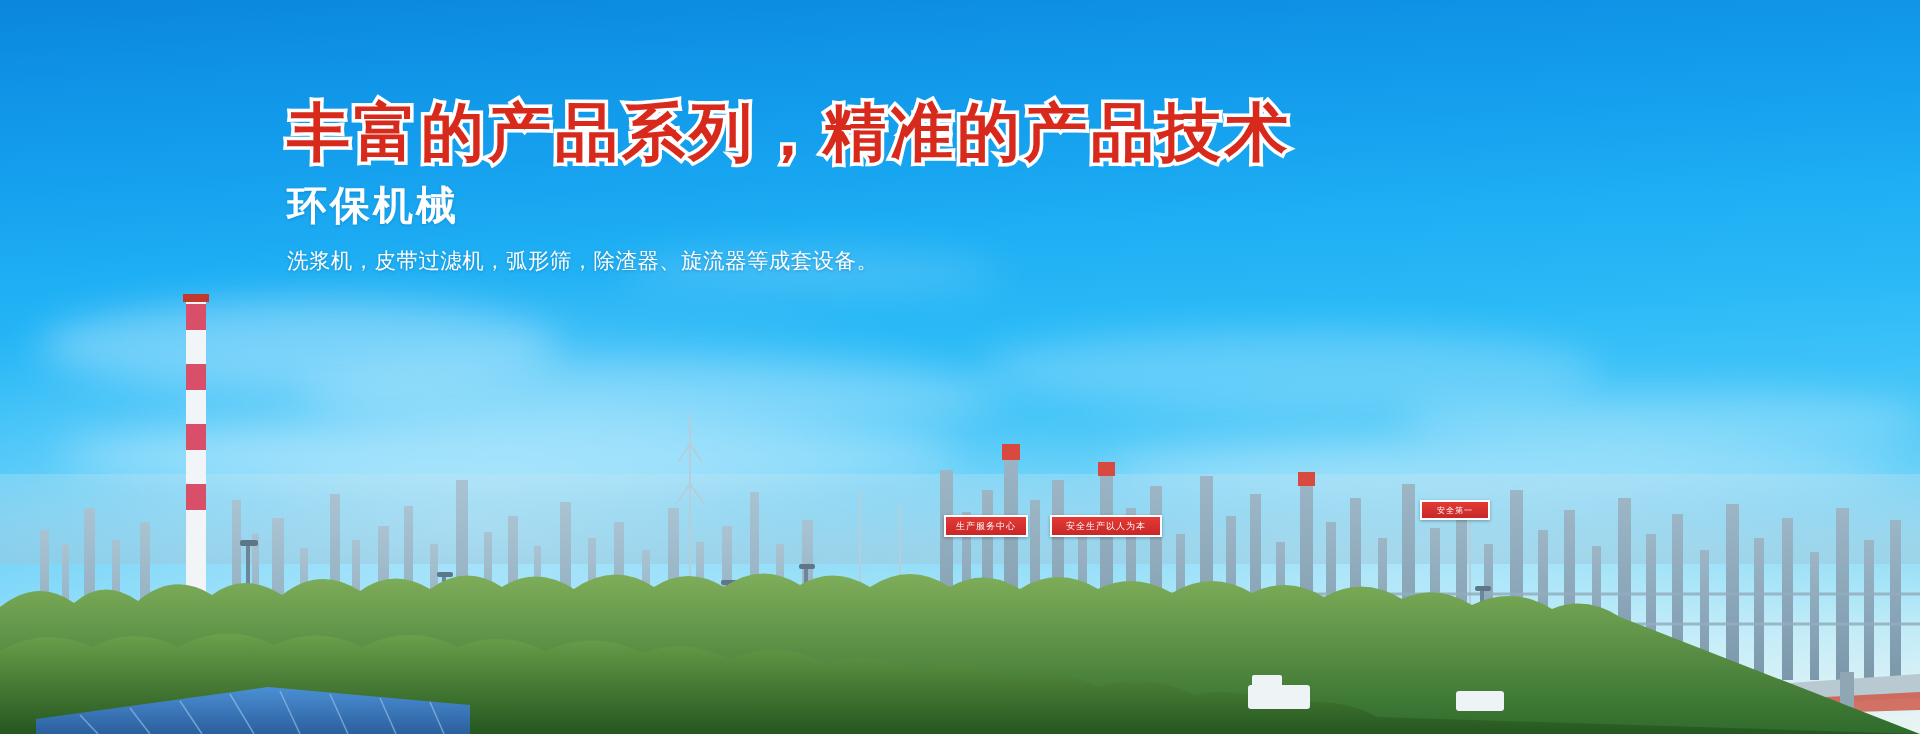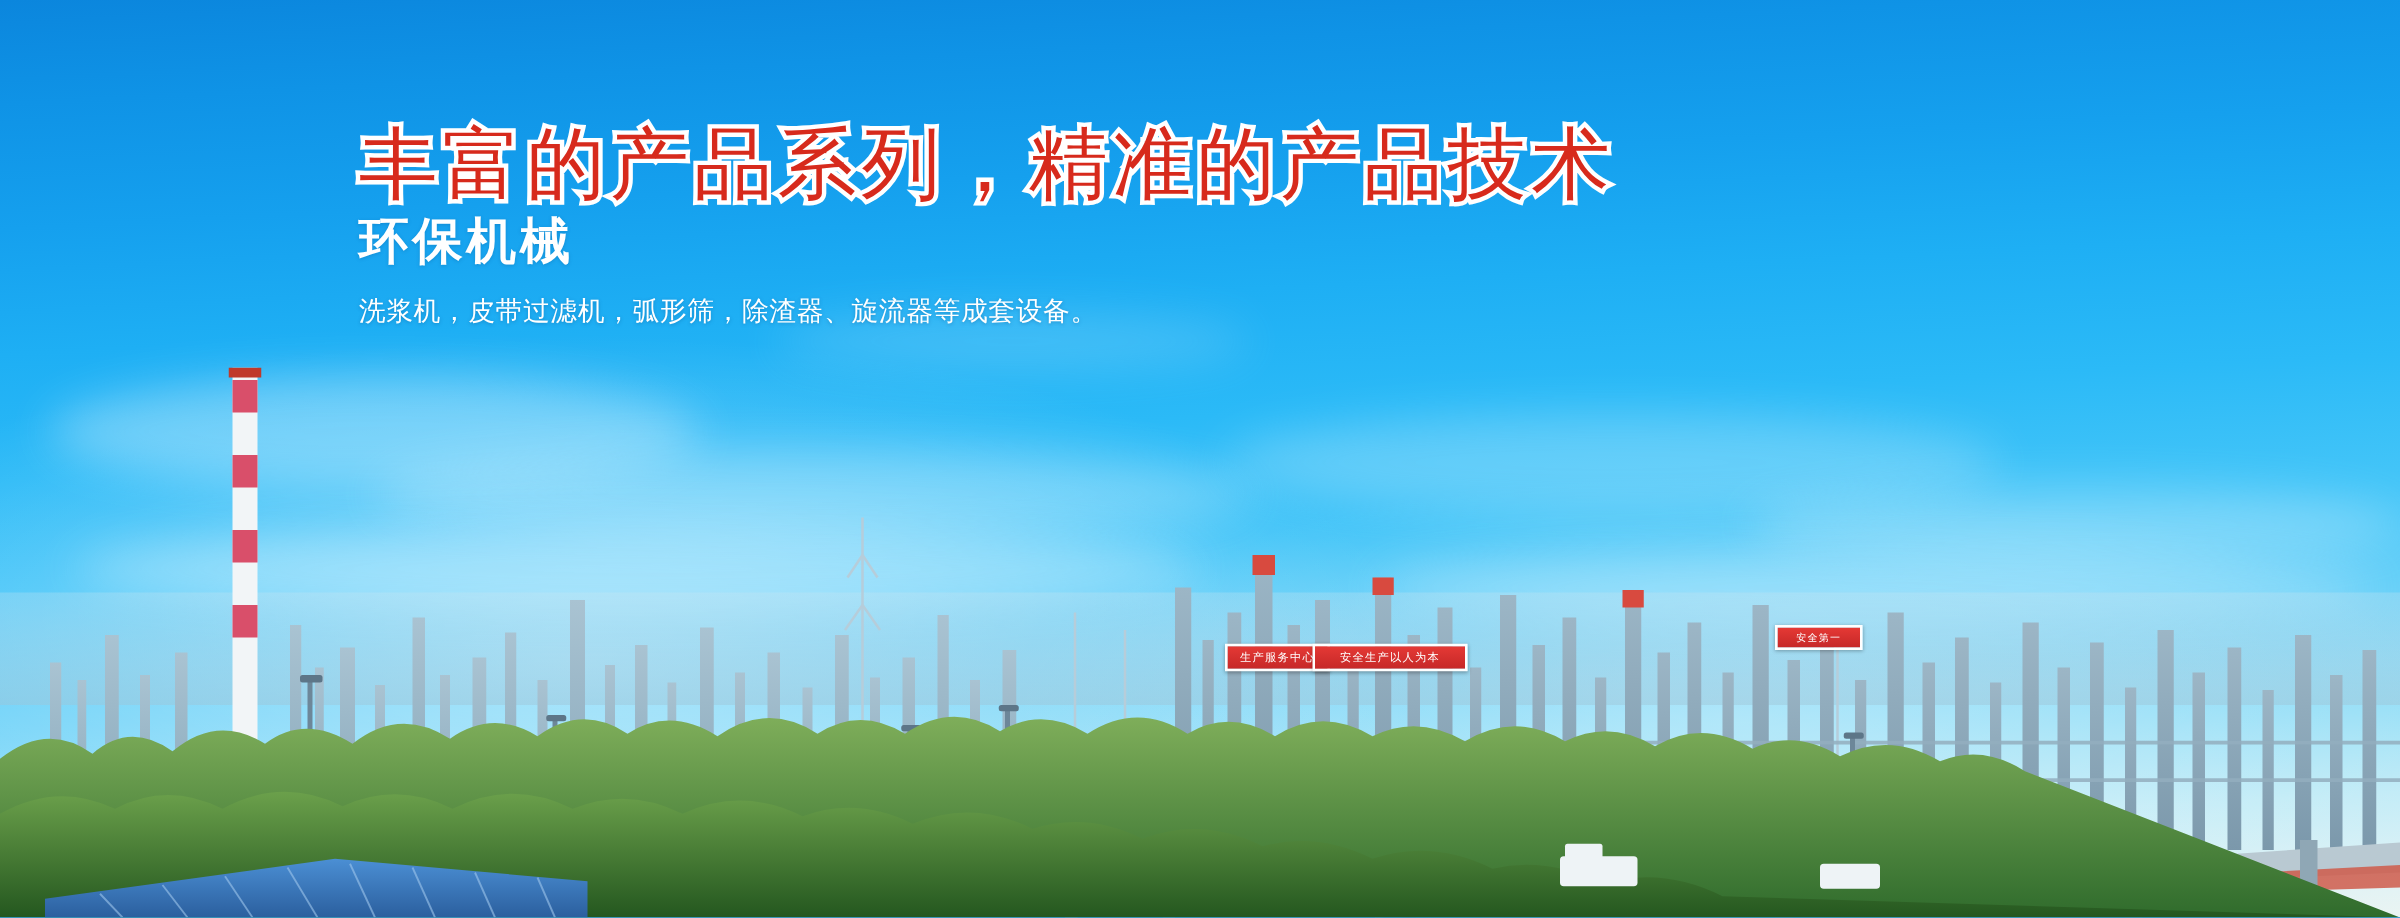--- a/index.html
+++ b/index.html
@@ -51,33 +51,33 @@
 
   
   .text-block {
     position:absolute;
     left:287px; top:98px;
     width:1100px;
     z-index:40;
   }
   .headline {
     font-size:63px;
-    font-weight:normal;
+    font-weight:bold;
     color:#d72a1c;
     letter-spacing:4px;
     line-height:1.08;
     white-space:nowrap;
     -webkit-text-stroke:7px #ffffff;
     paint-order:stroke fill;
     text-shadow:
       0 0 0 #fff,
       2px 2px 0 rgba(255,255,255,.9);
   }
   .subtitle {
-    margin-top:4px;
+    margin-top:16px;
     font-size:40px;
     font-weight:bold;
     color:#ffffff;
     letter-spacing:3px;
     line-height:1.15;
     text-shadow:0 1px 3px rgba(0,70,130,.25);
   }
   .body-text {
     margin-top:16px;
     font-size:21.5px;
@@ -351,22 +351,22 @@
       </g>
 
       <g fill="#eef3f6">
         <rect x="1248" y="166" width="62" height="24" rx="3"></rect>
         <rect x="1252" y="156" width="30" height="12" rx="2"></rect>
         <rect x="1456" y="172" width="48" height="20" rx="3"></rect>
       </g>
     </svg>
   </div>
 
-  <div class="signboard" style="left:980px; top:515px; width:84px; height:22px;">生产服务中心</div>
-  <div class="signboard" style="left:1050px; top:515px; width:124px; height:22px;">安全生产以人为本</div>
+  <div class="signboard" style="left:944px; top:515px; width:84px; height:22px;">生产服务中心</div>
+  <div class="signboard" style="left:1050px; top:515px; width:112px; height:22px;">安全生产以人为本</div>
   <div class="signboard" style="left:1420px; top:500px; width:70px; height:20px; font-size:8px;">安全第一</div>
 
   <div class="text-block">
     <div class="headline">丰富的产品系列，精准的产品技术</div>
     <div class="subtitle">环保机械</div>
     <div class="body-text">
       <div class="line">洗浆机，皮带过滤机，弧形筛，除渣器、旋流器等成套设备。</div>
     </div>
   </div>
 

